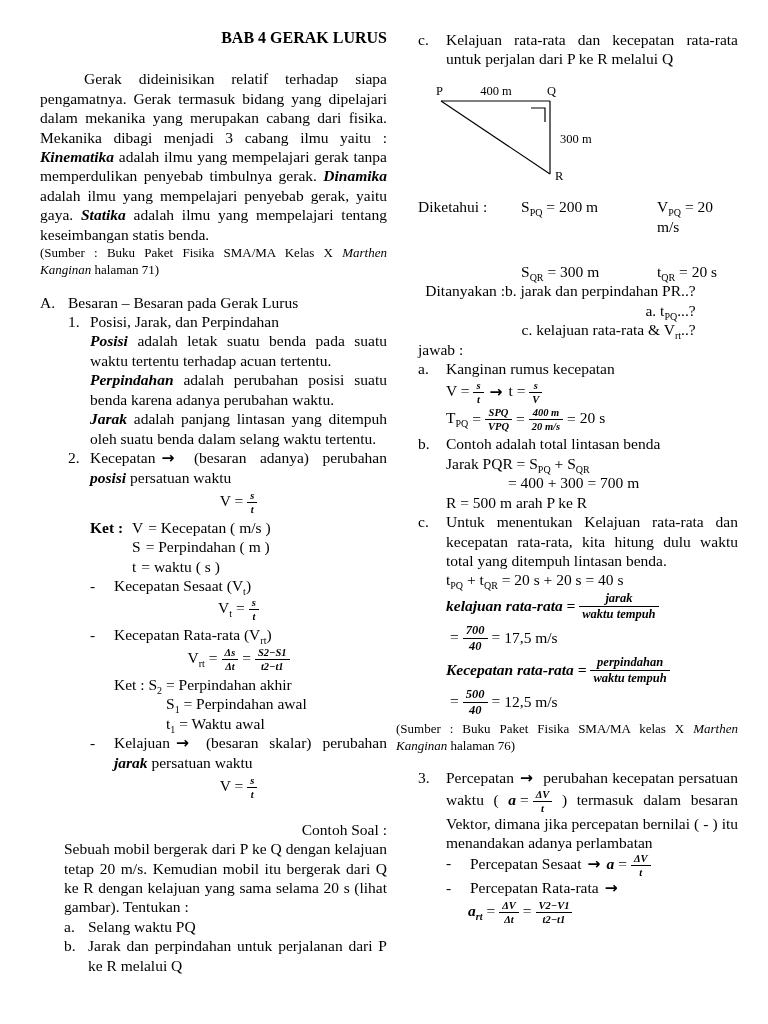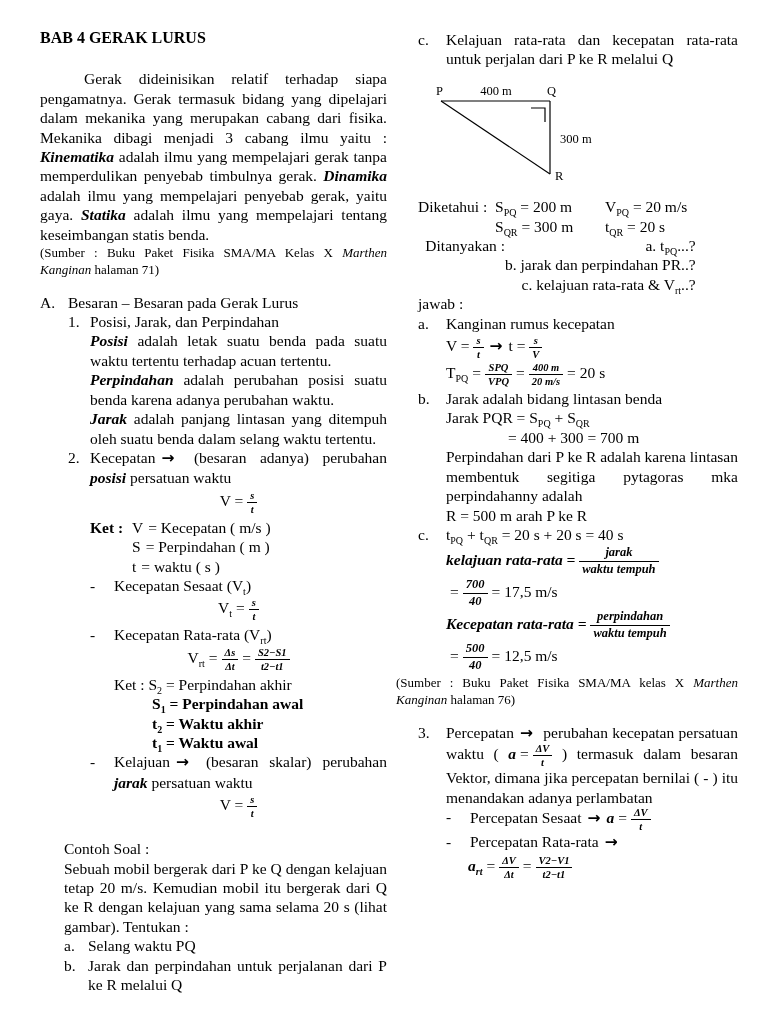--- a/index.html
+++ b/index.html
@@ -4,24 +4,24 @@
 <style>
   html,body{margin:0;padding:0;background:#fff;}
   .page{position:relative;width:768px;height:1024px;background:#ffffff;overflow:hidden;
         font-family:"Liberation Serif",serif;color:#000;font-size:15.5px;line-height:19.4px;}
   .colL{position:absolute;left:40px;top:28px;width:347px;}
   .colR{position:absolute;left:396px;top:30px;width:342px;}
   .just{text-align:justify;}
   .b{font-weight:normal;}
   .i{font-style:italic;}
   .bi{font-weight:bold;font-style:italic;}
-  .title{text-align:left;font-weight:bold;font-size:16px;margin:0 0 22px 0;}
+  .title{text-align:right;font-weight:bold;font-size:16px;margin:0 0 22px 0;}
   .intro{text-indent:44px;margin:0;}
   .src{font-size:13px;line-height:16.8px;margin:1px 0 0 0;}
-  p{margin:0;}
+  p{margin:0;text-align:right;}
   .row{display:flex;align-items:flex-start;}
   .row .m{flex:none;}
   .mA{width:28px;}
   .mI{width:22px;}
   .mD{width:24px;}
   .bd{flex:1;}
   .inA{margin-left:28px;}
   .in1{margin-left:22px;}
   .gapM{height:14px;}
   .fline{text-align:center;margin:2px 0 3px 0;}
@@ -31,26 +31,26 @@
   .frac .fd{display:block;padding:1px 3px 0 3px;}
   .frac.lg{font-size:12.5px;line-height:13.5px;}
   .eq{margin:0 4px;}
   .arrow{font-weight:bold;font-family:"DejaVu Sans",sans-serif;margin:0 6px;}
   sub{font-size:10px;line-height:0;}
   .ket{display:flex;}
   .ket .klab{flex:none;width:42px;font-weight:bold;}
   .ket .klines > div{white-space:nowrap;}
   .kk{margin-right:5px;}
   .ket2{margin-left:24px;}
-  .ket2 .cont{margin-left:38px;font-weight:bold;}
+  .ket2 .cont{margin-left:52px;}
   .contoh{margin-left:24px;margin-top:20px;}
   .contoh .m{width:24px;}
   
   .rml{margin-left:22px;}
-  .dk{margin-left:22px;display:grid;grid-template-columns:77px 110px auto;}
+  .dk{margin-left:22px;display:grid;grid-template-columns:77px 110px auto;gap:26px;}
   .dit{margin-left:22px;display:flex;text-align:right;}
   .dit .dlab{flex:none;width:87px;}
   .diagram{margin:10px 0 6px 20px;}
   .find{margin-left:58px;}
   .bind2{margin-left:62px;}
   .cind{margin-left:104px;}
   .fleft{margin:2px 0;}
   .item3p{text-align:justify;}
 </style>
 </head>
@@ -108,21 +108,20 @@
 
         <div class="row">
           <span class="m mD">-</span>
           <span class="b"><span>Kecepatan Rata-rata (V</span><sub>rt</sub><span>)</span></span>
         </div>
         <div class="fline"><span class="b">V</span><sub class="b">rt</sub><span class="b eq">=</span><span class="frac"><span class="fn">Δs</span><span class="fd">Δt</span></span><span class="b eq">=</span><span class="frac"><span class="fn">S2−S1</span><span class="fd">t2−t1</span></span></div>
 
         <div class="ket2">
           <div><span>Ket :</span> <span>S</span><sub>2</sub> <span>= Perpindahan akhir</span></div>
           <div class="cont"><span>S</span><sub>1</sub> <span>= Perpindahan awal</span></div>
-          <div class="cont"><span>t</span><sub>2</sub> <span>= Waktu akhir</span></div>
           <div class="cont"><span>t</span><sub>1</sub> <span>= Waktu awal</span></div>
         </div>
 
         <div class="row">
           <span class="m mD">-</span>
           <div class="bd just"><span class="b">Kelajuan</span><span class="arrow">→</span><span> (besaran skalar) perubahan </span><span class="bi">jarak</span><span> persatuan waktu</span></div>
         </div>
         <div class="fline"><span class="b">V =</span> <span class="frac"><span class="fn">s</span><span class="fd">t</span></span></div>
       </div>
     </div>
@@ -166,51 +165,51 @@
       <span><span>S</span><sub>PQ</sub> <span>= 200 m</span></span>
       <span><span>V</span><sub>PQ</sub> <span>= 20 m/s</span></span>
       <span></span>
       <span><span>S</span><sub>QR</sub> <span>= 300 m</span></span>
       <span><span>t</span><sub>QR</sub> <span>= 20 s</span></span>
     </div>
 
     <div class="dit">
       <span class="dlab">Ditanyakan :</span>
       <div>
+        <div>b. jarak dan perpindahan PR..?</div>
         <div><span>a. t</span><sub>PQ</sub><span>...?</span></div>
-        <div>b. jarak dan perpindahan PR..?</div>
         <div><span>c. kelajuan rata-rata &amp; V</span><sub>rt</sub><span>..?</span></div>
       </div>
     </div>
 
     <div class="rml">jawab :</div>
 
     <div class="row rml">
       <span class="m mA">a.</span>
       <div class="bd">
         <div>Kanginan rumus kecepatan</div>
         <div class="fleft"><span class="b">V =</span> <span class="frac"><span class="fn">s</span><span class="fd">t</span></span><span class="arrow">→</span><span class="b">t =</span> <span class="frac"><span class="fn">s</span><span class="fd">V</span></span></div>
         <div class="fleft find"><span>T</span><sub>PQ</sub><span class="eq">=</span><span class="frac"><span class="fn">SPQ</span><span class="fd">VPQ</span></span><span class="eq">=</span><span class="frac"><span class="fn">400 m</span><span class="fd">20 m/s</span></span><span class="eq">=</span><span class="b">20 s</span></div>
       </div>
     </div>
 
     <div class="row rml">
       <span class="m mA">b.</span>
       <div class="bd">
-        <div>Jarak adalah bidang lintasan benda</div>
+        <div>Contoh adalah total lintasan benda</div>
         <div><span>Jarak PQR = S</span><sub>PQ</sub><span> + S</span><sub>QR</sub></div>
         <div class="bind2"><span>= 400 + 300 = </span><span class="b">700 m</span></div>
-        <div class="just">Perpindahan dari P ke R adalah karena lintasan membentuk segitiga pytagoras mka perpindahanny adalah</div>
         <div><span>R = </span><span class="b">500 m arah P ke R</span></div>
       </div>
     </div>
 
     <div class="row rml">
       <span class="m mA">c.</span>
       <div class="bd">
+        <div class="just">Untuk menentukan Kelajuan rata-rata dan kecepatan rata-rata, kita hitung dulu waktu total yang ditempuh lintasan benda.</div>
         <div><span>t</span><sub>PQ</sub><span> + t</span><sub>QR</sub><span> = 20 s + 20 s = 40 s</span></div>
         <div class="fleft"><span class="bi">kelajuan rata-rata =</span> <span class="frac lg"><span class="fn">jarak</span><span class="fd">waktu tempuh</span></span></div>
         <div class="fleft cind"><span class="eq">=</span><span class="frac lg"><span class="fn">700</span><span class="fd">40</span></span><span class="eq">=</span><span class="b">17,5 m/s</span></div>
         <div class="fleft"><span class="bi">Kecepatan rata-rata =</span> <span class="frac lg"><span class="fn">perpindahan</span><span class="fd">waktu tempuh</span></span></div>
         <div class="fleft cind"><span class="eq">=</span><span class="frac lg"><span class="fn">500</span><span class="fd">40</span></span><span class="eq">=</span><span class="b">12,5 m/s</span></div>
       </div>
     </div>
 
     <p class="src just"><span>(Sumber : Buku Paket Fisika SMA/MA kelas X </span><span class="i">Marthen Kanginan</span><span> halaman 76)</span></p>
 

